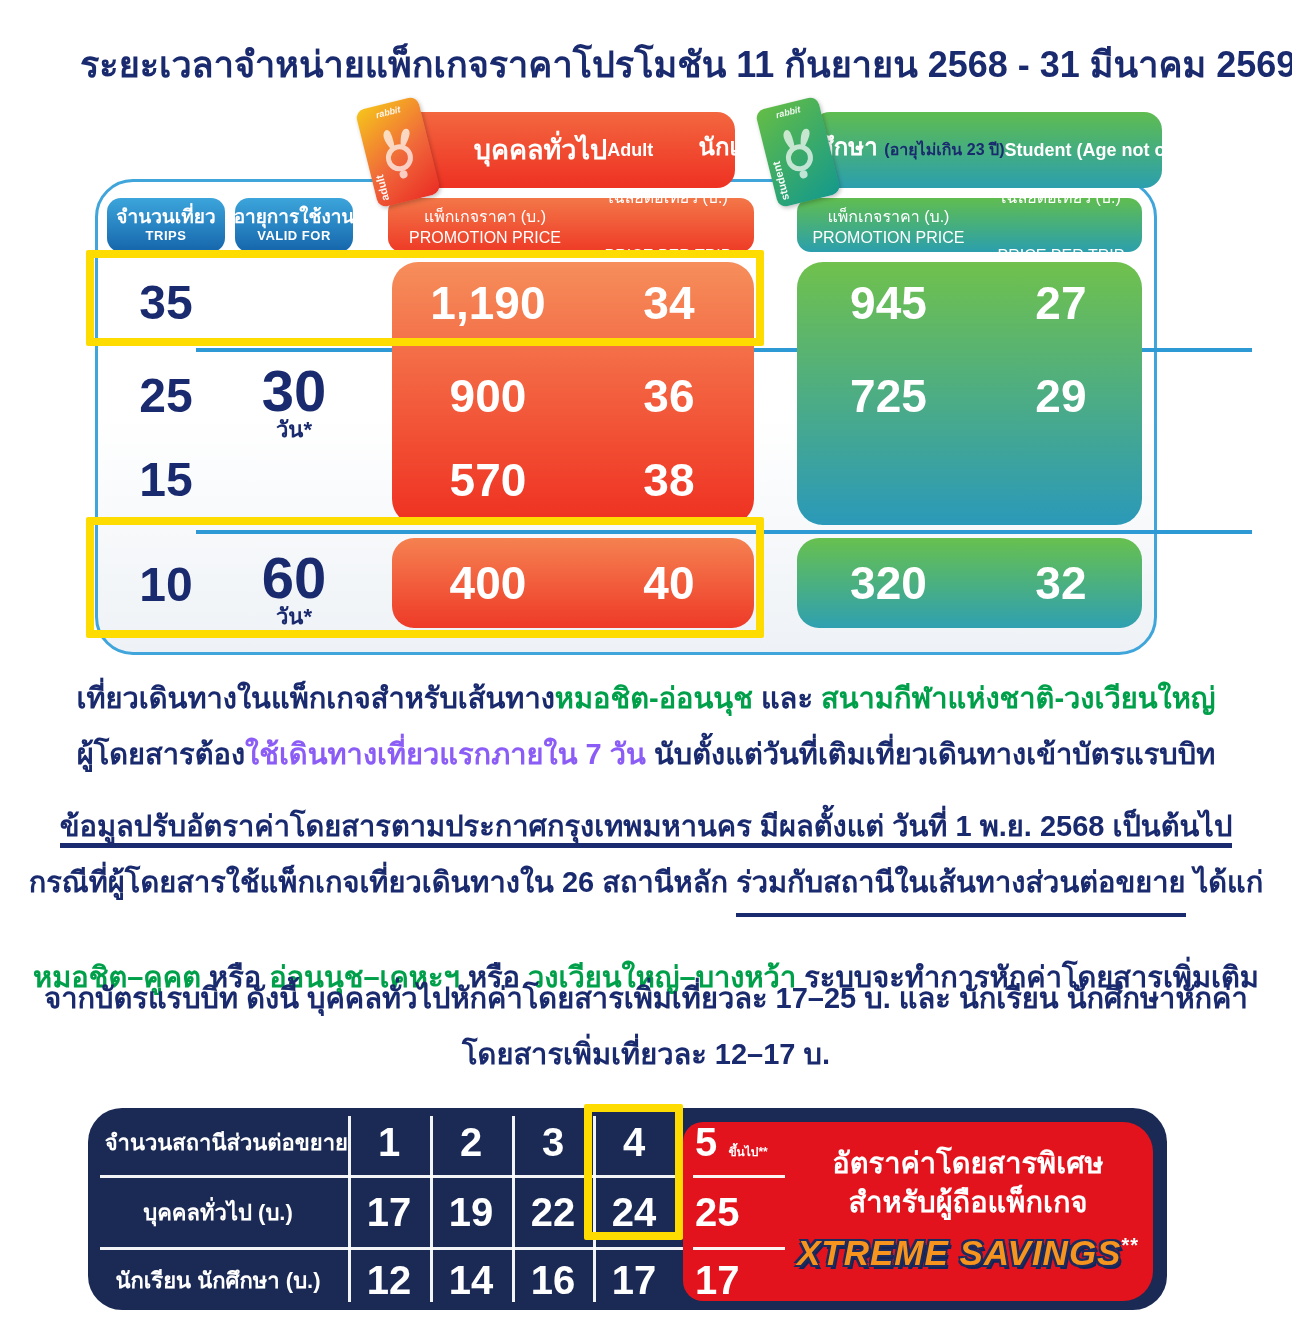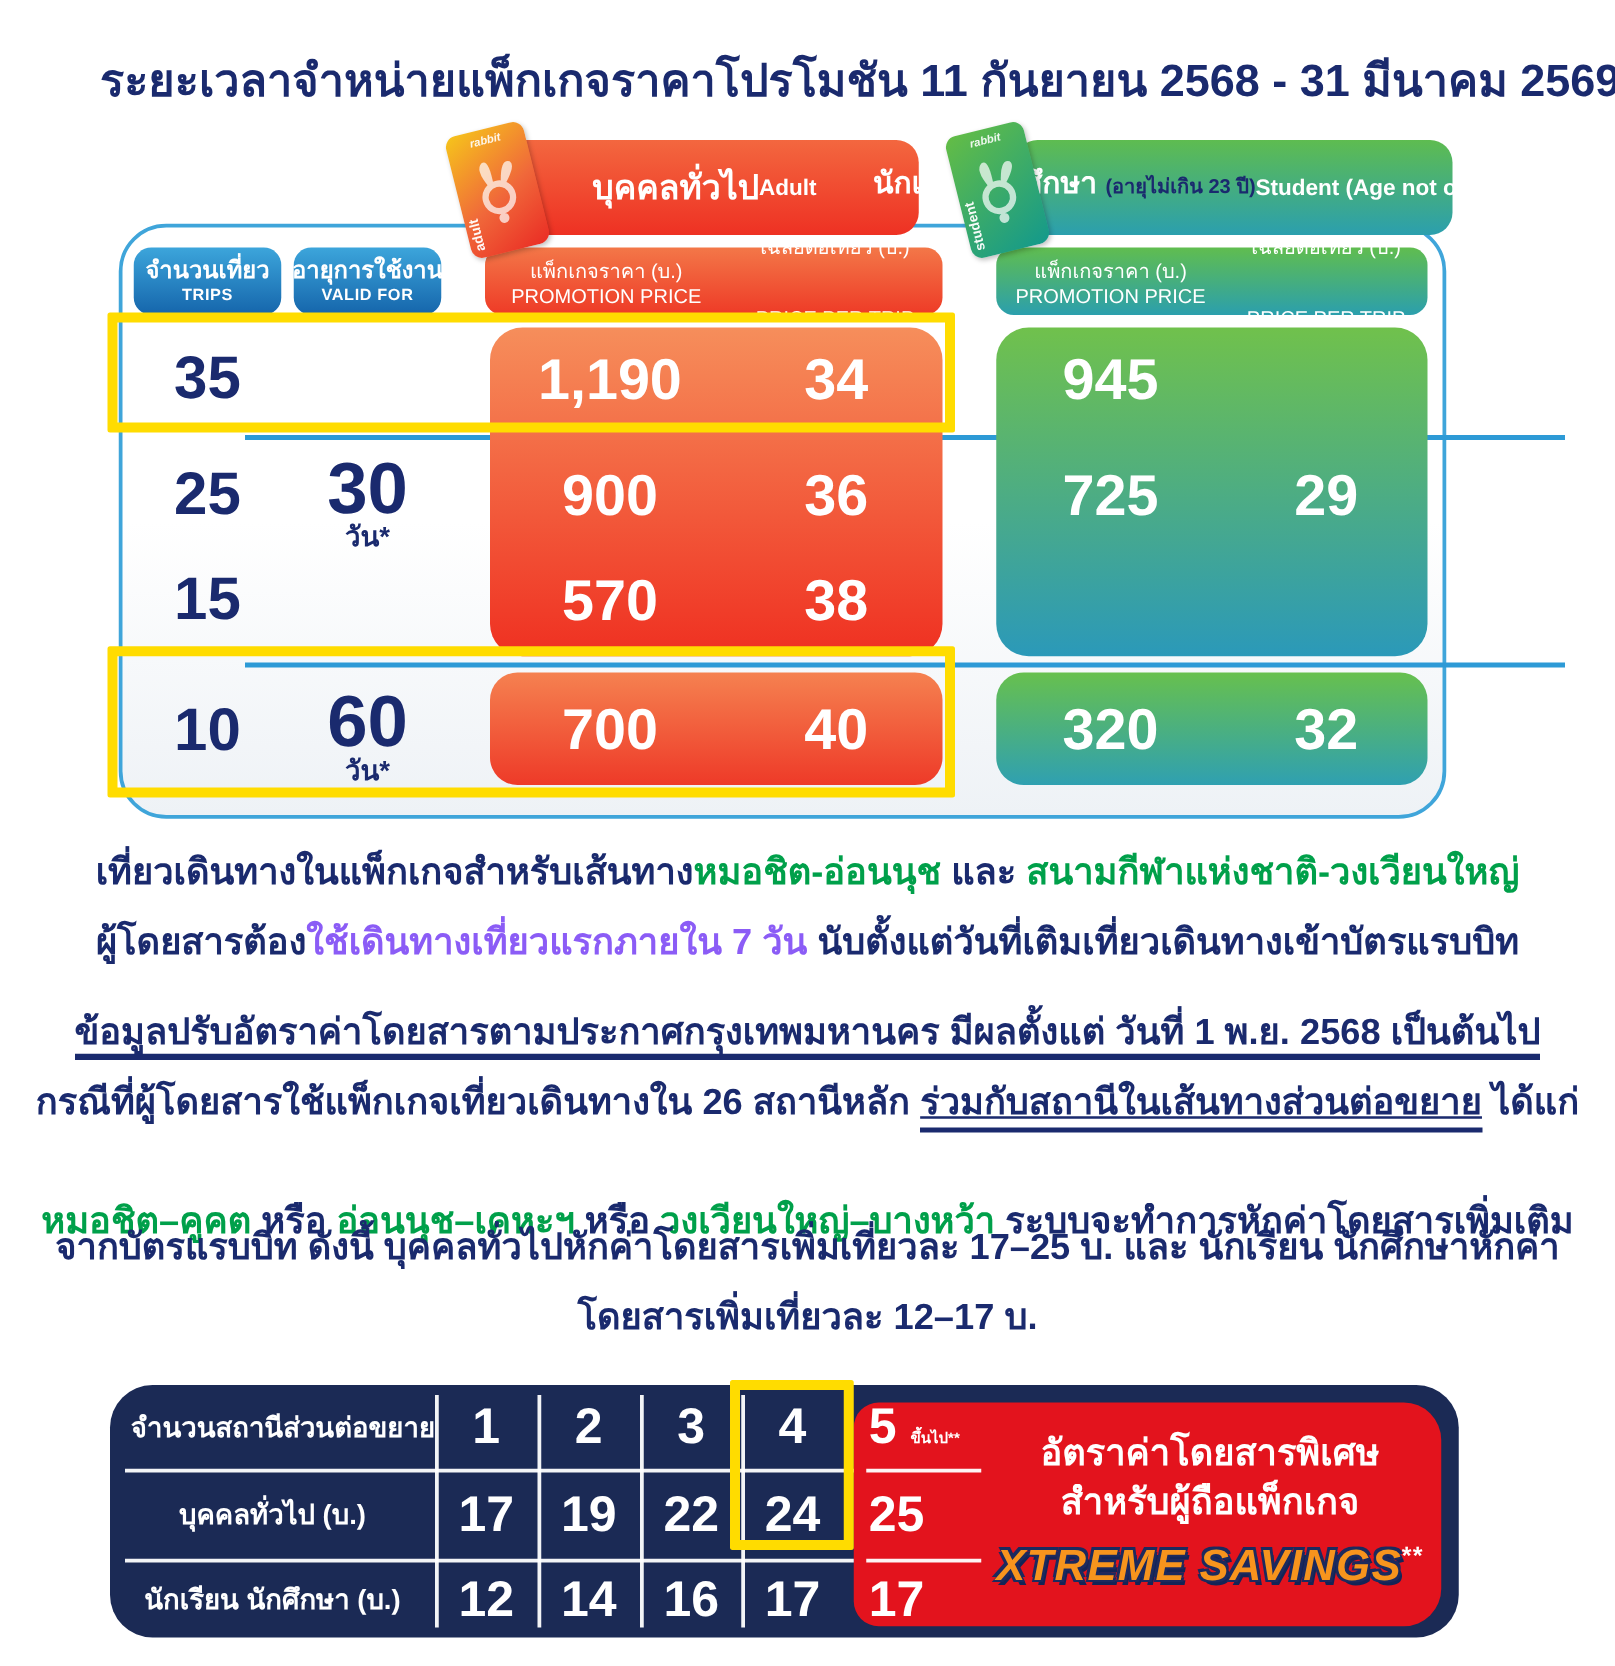--- a/index.html
+++ b/index.html
@@ -59,21 +59,21 @@
   .validval .unit{font-size:22px;font-weight:800;line-height:24px;margin-top:-2px;}
   
   .ybox{border:8px solid #ffdc00;box-sizing:border-box;z-index:6;border-radius:2px;}
   #ybox1{left:86px;top:250px;width:678px;height:96px;}
   #ybox2{left:86px;top:517px;width:678px;height:121px;}
   #ybox3{left:584px;top:1104px;width:99px;height:136px;}
   
   .note{left:0;width:1292px;text-align:center;font-size:29px;font-weight:800;color:#1a2a6e;white-space:nowrap;line-height:36px;}
   .seg-green{color:#00a04a;} .seg-red{color:#8b5cf6;}
   .u-line{border-bottom:5px solid #1a2a6e;padding-bottom:1px;}
-  .u-line2{border-bottom:4px solid #1a2a6e;padding-bottom:4px;text-decoration:underline;}
+  .u-line2{border-bottom:4px solid #1a2a6e;padding-bottom:15px;}
   
   #ext{left:88px;top:1108px;width:1079px;height:202px;background:#1b2a55;border-radius:34px;}
   #redpanel{position:absolute;left:595px;top:14px;width:470px;height:179px;background:#e3131d;
             border-radius:20px 30px 30px 20px;}
   .vline{position:absolute;top:8px;height:186px;width:3px;background:rgba(255,255,255,.95);}
   .hline{position:absolute;left:12px;width:583px;height:3px;background:rgba(255,255,255,.95);}
   .hline-red{position:absolute;left:10px;width:92px;height:3px;background:rgba(255,255,255,.95);}
   .ext-label{position:absolute;left:0px;width:260px;text-align:center;font-size:22px;font-weight:800;color:#fff;
              transform:translateY(-50%);white-space:nowrap;}
   .ext-num{position:absolute;width:82px;text-align:center;font-size:40px;font-weight:800;color:#fff;transform:translateY(-50%);}
@@ -176,28 +176,29 @@
     <div class="v1">900</div>
     <div class="v2">36</div>
   </div>
   <div class="vrow r3">
     <div class="v1">570</div>
     <div class="v2">38</div>
   </div>
 </div>
 <div class="abs block" id="blk-adult-sub">
   <div class="vrow rsub">
-    <div class="v1">700</div>
+    <div class="v1">400</div>
     <div class="v2">40</div>
   </div>
 </div>
 
 <div class="abs block" id="blk-student-main">
   <div class="vrow r1">
     <div class="v1">945</div>
+    <div class="v2">27</div>
   </div>
   <div class="vrow r2">
     <div class="v1">725</div>
     <div class="v2">29</div>
   </div>
 </div>
 <div class="abs block" id="blk-student-sub">
   <div class="vrow rsub">
     <div class="v1">320</div>
     <div class="v2">32</div>

